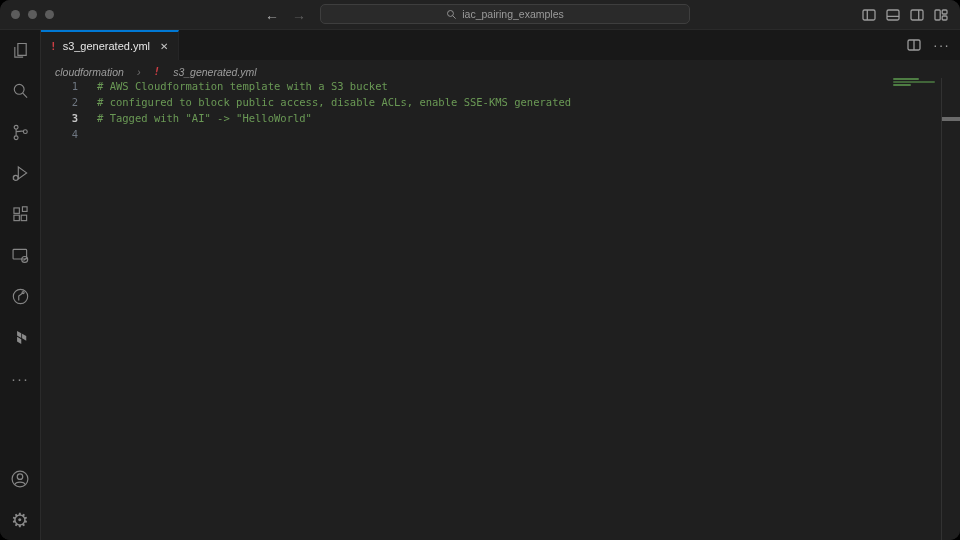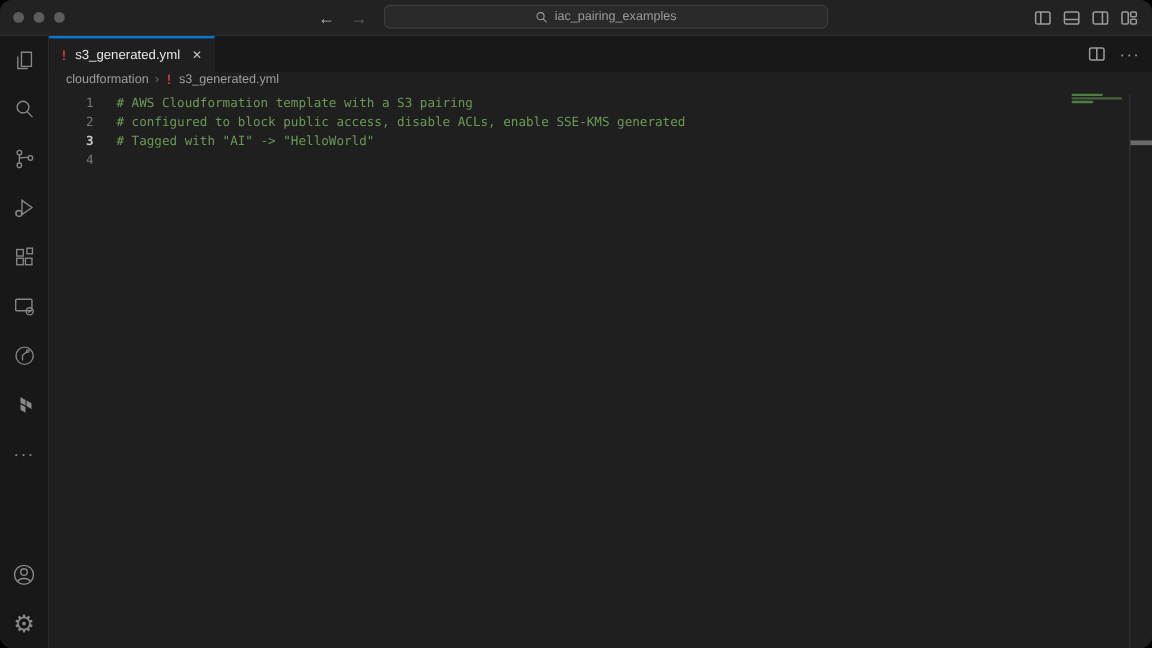--- a/index.html
+++ b/index.html
@@ -47,22 +47,22 @@
     height:30px; padding:0 10px 0 9px; background:#1f1f1f;
     border-top:2px solid #0078d4; border-right:1px solid #252526;
     display:flex; align-items:center; gap:6px; min-width:137px;
   }
   .tab-label { color:#e6e6e6; font-size:11px; }
   .file-icon { color:#cc3e44; font-weight:bold; font-size:11px; font-family:"DejaVu Sans Mono", monospace; }
   .tab-close { color:#c5c5c5; font-size:10px; margin-left:4px; }
   .editor-actions { position:absolute; right:10px; top:0; height:30px; display:flex; align-items:center; gap:12px; color:#9a9a9a; }
   .more-glyph { font-size:14px; letter-spacing:1px; }
   .breadcrumbs {
-    height:18px; flex:0 0 18px; display:flex; align-items:flex-start; gap:5px;
-    padding-left:14px; font-size:10.5px; color:#9d9d9d; background:#1f1f1f;
+    height:18px; flex:0 0 18px; display:flex; align-items:flex-end; gap:13px;
+    padding-left:14px; font-size:10.5px; color:#9d9d9d; background:#1f1f1f;font-style:italic;
   }
   .bc-sep { color:#6e6e6e; font-size:11px; }
   
   .code-region { flex:1; position:relative; overflow:hidden; font-family:"DejaVu Sans Mono", monospace; }
   .code-scroll { position:absolute; inset:0 71px 0 0; }
   .code-row { display:flex; height:16px; line-height:16px; font-size:10.5px; }
   .gutter-cell { width:56px; flex:0 0 56px; text-align:right; padding-right:19px; color:#6e7681; }
   .code-row.active .gutter-cell { color:#c6c6c6; font-weight:bold; }
   .code-cell { white-space:pre; color:#6a9955; }
   
@@ -213,21 +213,21 @@
         <span>cloudformation</span>
         <span class="bc-sep">›</span>
         <span class="file-icon">!</span>
         <span>s3_generated.yml</span>
       </div>
 
       <div class="code-region">
         <div class="code-scroll">
             <div class="code-row">
               <div class="gutter-cell">1</div>
-              <div class="code-cell"># AWS Cloudformation template with a S3 pairing</div>
+              <div class="code-cell"># AWS Cloudformation template with a S3 bucket</div>
             </div>
             <div class="code-row">
               <div class="gutter-cell">2</div>
               <div class="code-cell"># configured to block public access, disable ACLs, enable SSE-KMS generated</div>
             </div>
             <div class="code-row active">
               <div class="gutter-cell">3</div>
               <div class="code-cell"># Tagged with "AI" -&gt; "HelloWorld"</div>
             </div>
             <div class="code-row">

